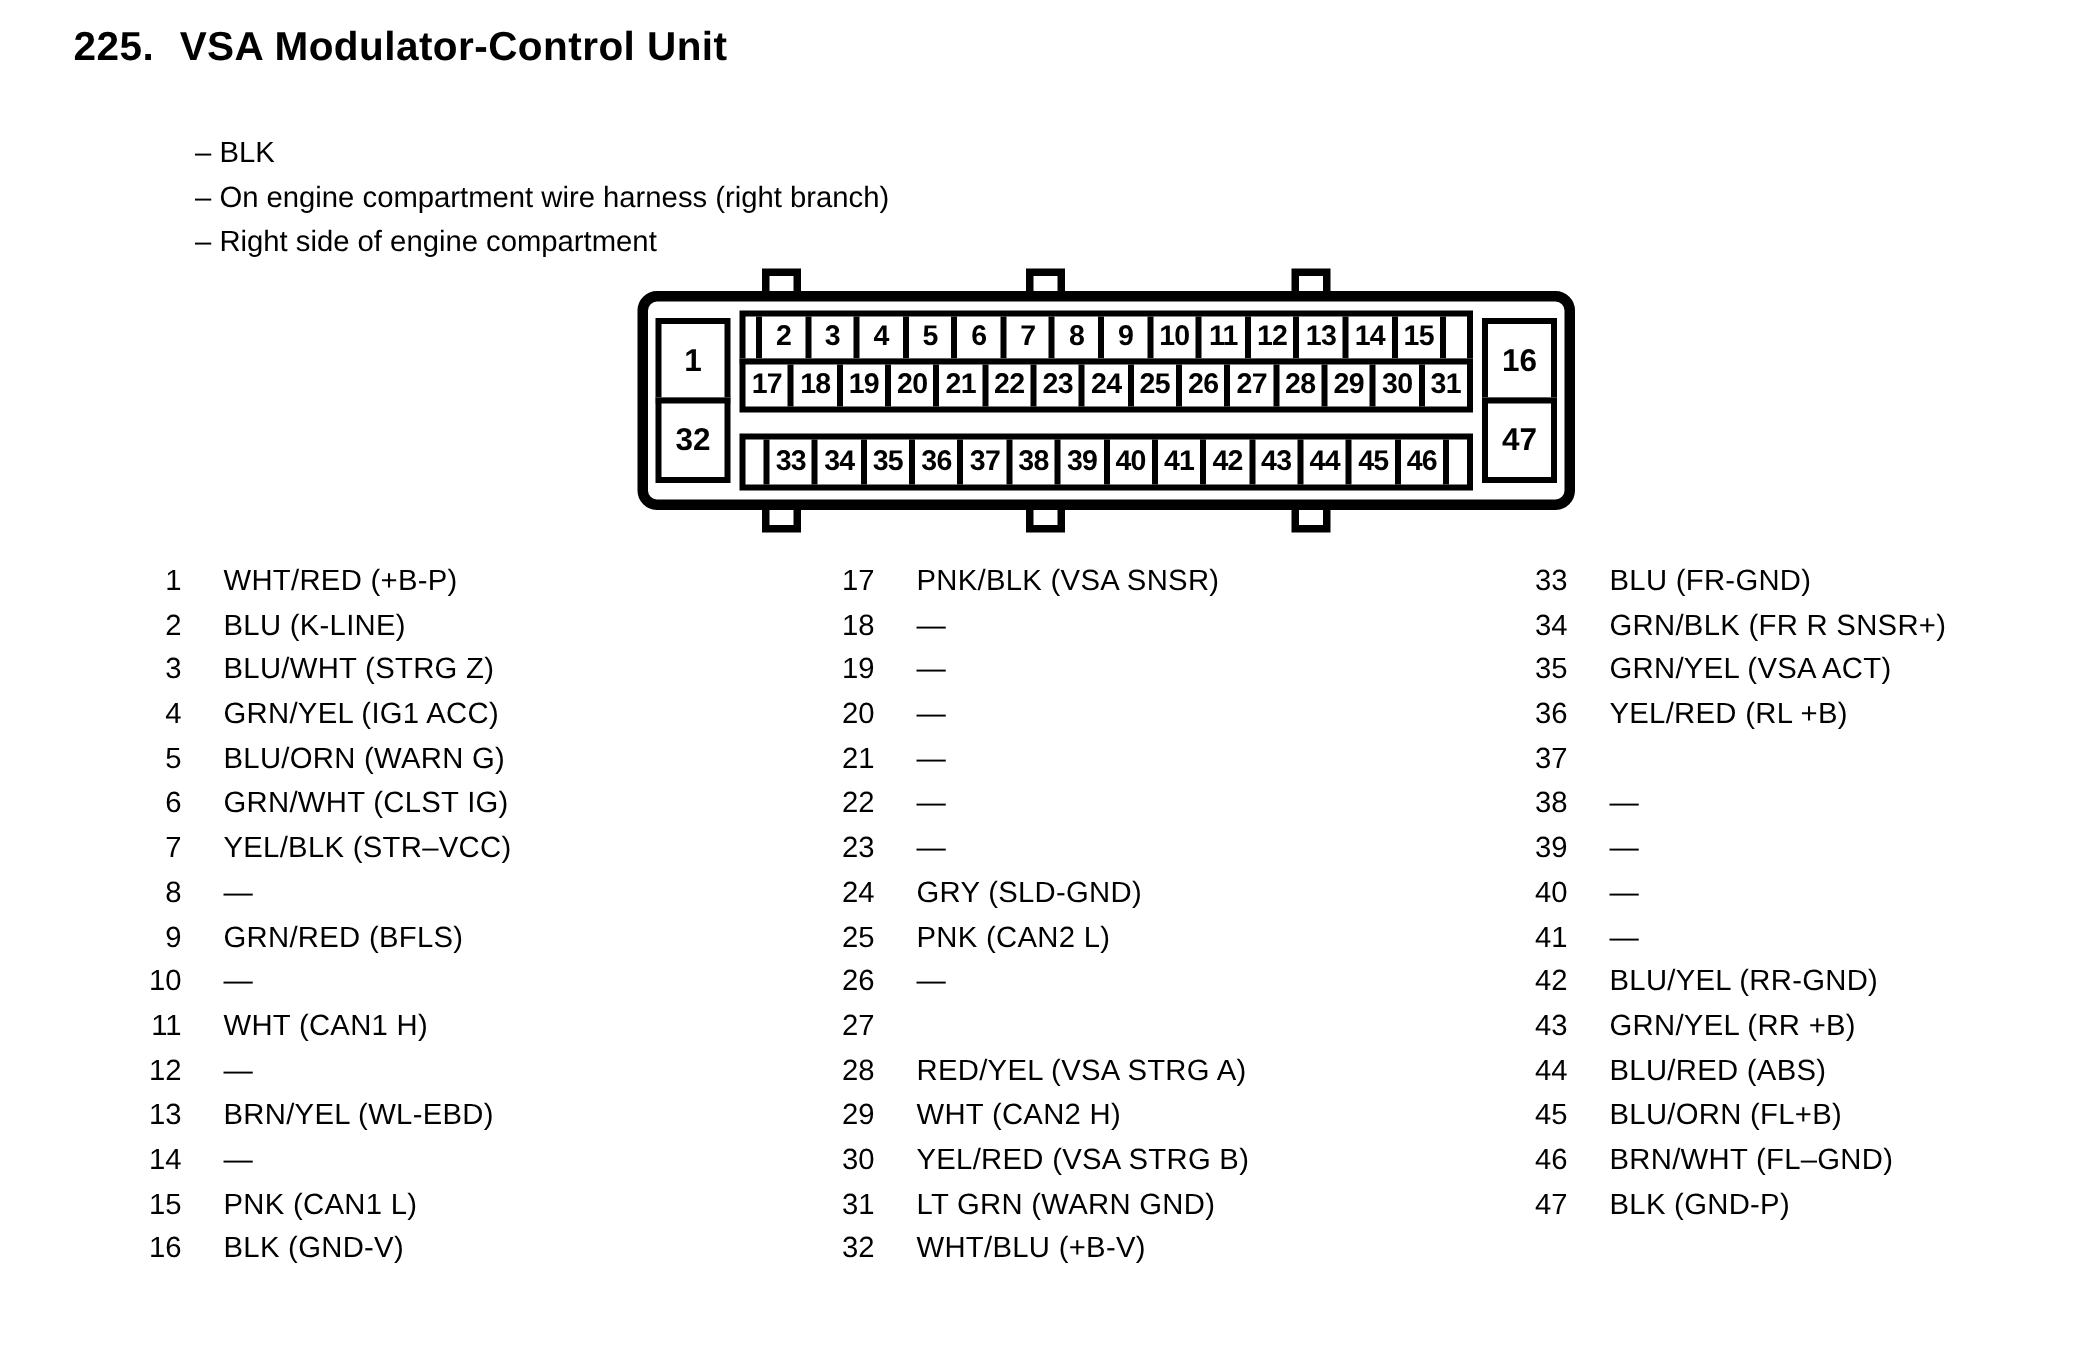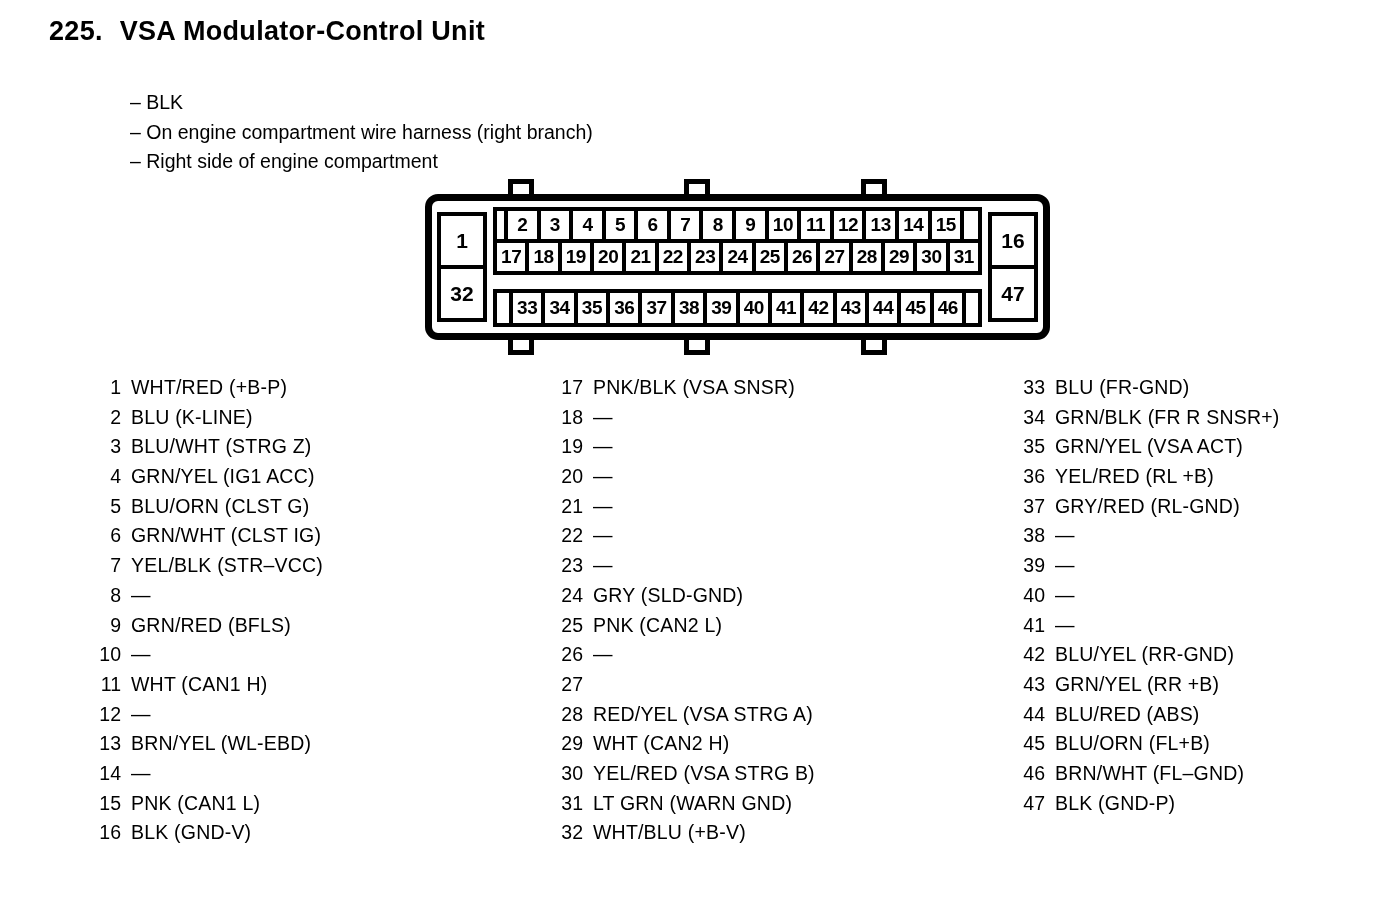--- a/index.html
+++ b/index.html
@@ -52,21 +52,21 @@
   }
   .pin-cell + .pin-cell { border-left:4px solid #000; }
 
   
   .pin-col { position:absolute; top:373px; font-size:19.5px; }
   .col1 { left:94px;  width:440px; }
   .col2 { left:556px; width:440px; }
   .col3 { left:1018px; width:370px; }
   .pin-row { display:flex; align-items:baseline; height:29.7px; line-height:29.7px; white-space:nowrap; }
   .pin-num { display:inline-block; width:27px; text-align:right; margin-right:10px; flex:none; }
-  .pin-desc { letter-spacing:0.2px; }
+  .pin-desc { letter-spacing:0.2px;margin-left:18px; }
 </style>
 </head>
 <body>
 
 <h1 class="title"><span class="t-num">225.</span><span>VSA Modulator-Control Unit</span></h1>
 
 <div class="notes">
     <div class="note">– BLK</div>
     <div class="note">– On engine compartment wire harness (right branch)</div>
     <div class="note">– Right side of engine compartment</div>
@@ -167,21 +167,21 @@
     <div class="pin-row">
       <span class="pin-num">3</span>
       <span class="pin-desc">BLU/WHT (STRG Z)</span>
     </div>
     <div class="pin-row">
       <span class="pin-num">4</span>
       <span class="pin-desc">GRN/YEL (IG1 ACC)</span>
     </div>
     <div class="pin-row">
       <span class="pin-num">5</span>
-      <span class="pin-desc">BLU/ORN (CLST G)</span>
+      <span class="pin-desc">BLU/ORN (WARN G)</span>
     </div>
     <div class="pin-row">
       <span class="pin-num">6</span>
       <span class="pin-desc">GRN/WHT (CLST IG)</span>
     </div>
     <div class="pin-row">
       <span class="pin-num">7</span>
       <span class="pin-desc">YEL/BLK (STR–VCC)</span>
     </div>
     <div class="pin-row">
@@ -298,21 +298,20 @@
     <div class="pin-row">
       <span class="pin-num">35</span>
       <span class="pin-desc">GRN/YEL (VSA ACT)</span>
     </div>
     <div class="pin-row">
       <span class="pin-num">36</span>
       <span class="pin-desc">YEL/RED (RL +B)</span>
     </div>
     <div class="pin-row">
       <span class="pin-num">37</span>
-      <span class="pin-desc">GRY/RED (RL-GND)</span>
     </div>
     <div class="pin-row">
       <span class="pin-num">38</span>
       <span class="pin-desc">—</span>
     </div>
     <div class="pin-row">
       <span class="pin-num">39</span>
       <span class="pin-desc">—</span>
     </div>
     <div class="pin-row">

